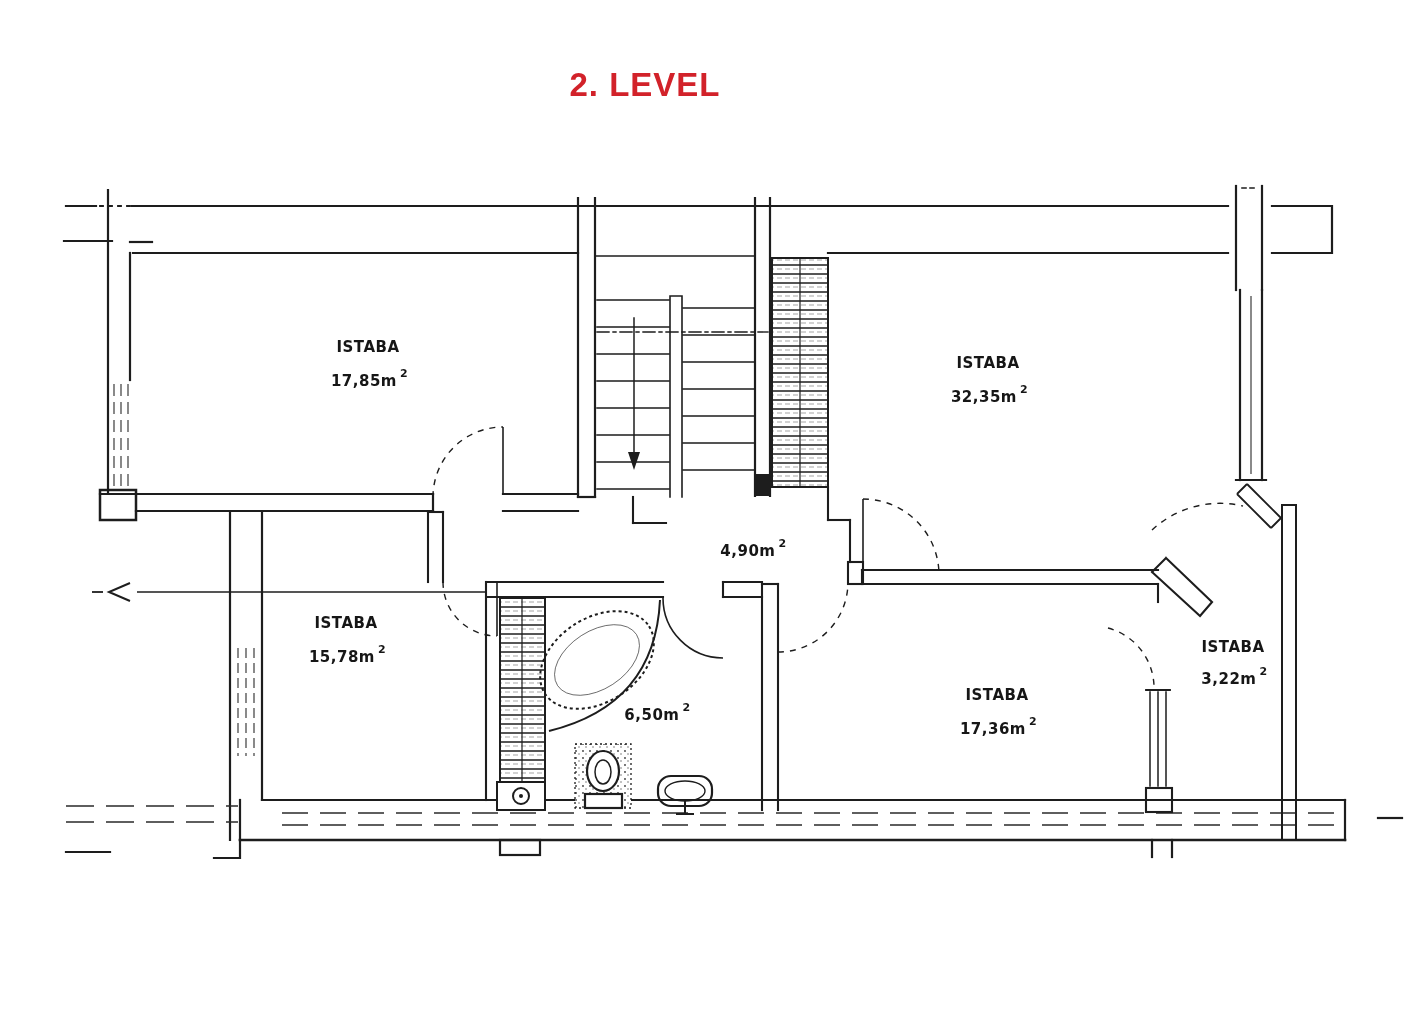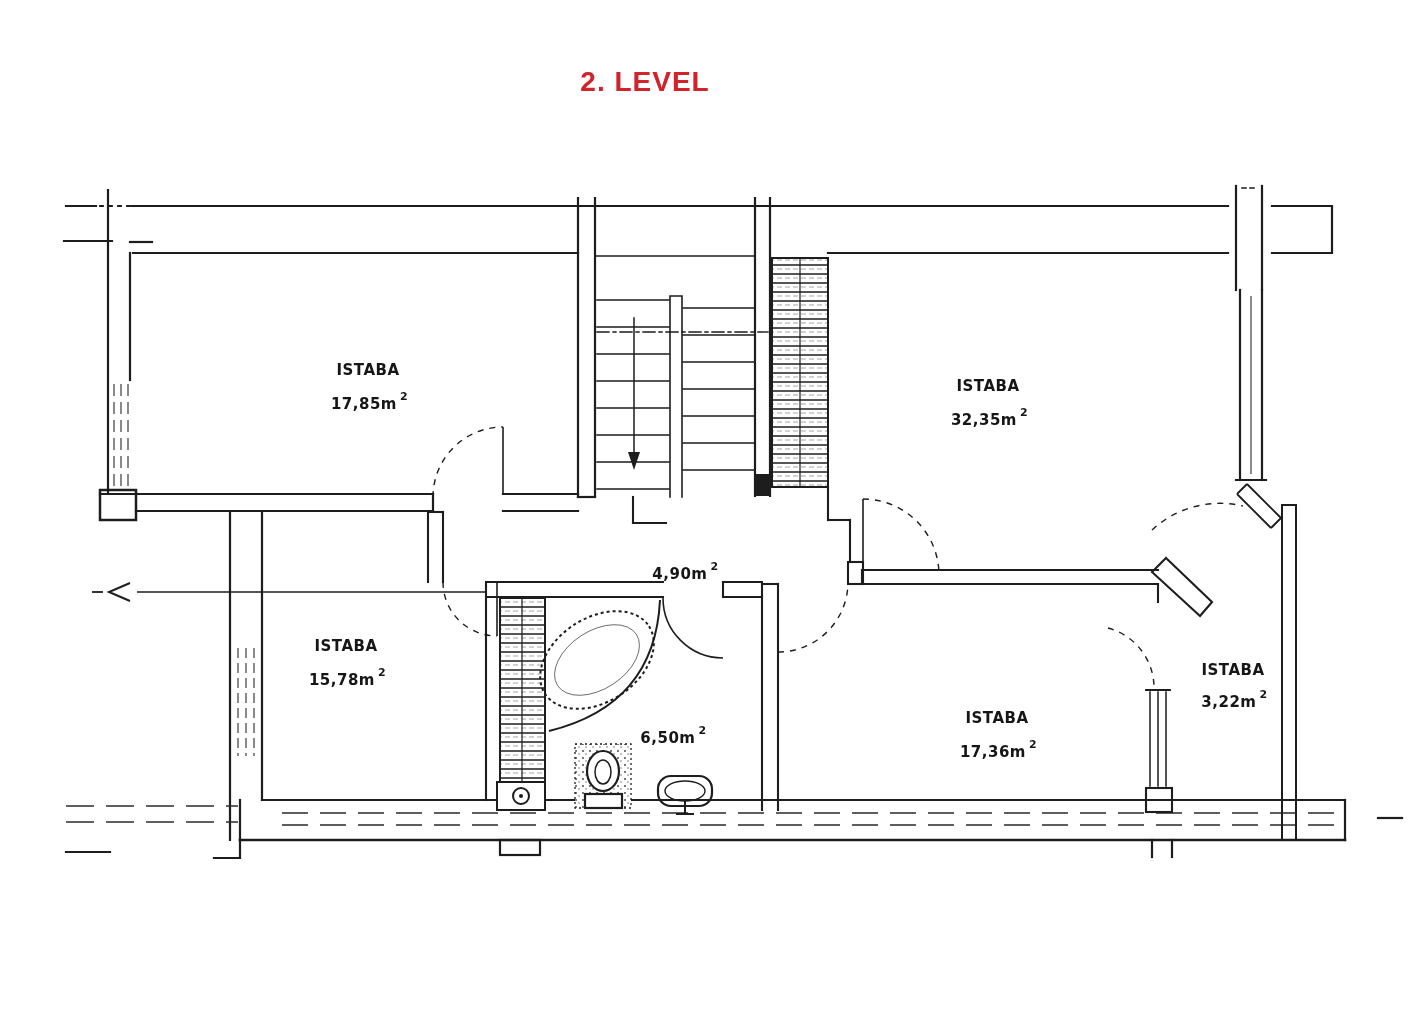--- a/index.html
+++ b/index.html
@@ -1,24 +1,24 @@
 <!DOCTYPE html>
 <html><head>
 <meta charset="utf-8">
 <style>
   html,body{margin:0;padding:0;background:#ffffff;}
   body{width:1408px;height:1034px;position:relative;overflow:hidden;
        font-family:"DejaVu Sans", sans-serif;}
   .page-title{position:absolute;left:645px;top:66px;transform:translateX(-50%);
-       font-family:"Liberation Sans", sans-serif;font-weight:bold;font-size:28px;
+       font-family:"Liberation Sans", sans-serif;font-weight:bold;font-size:33px;
        letter-spacing:1px;white-space:nowrap;}
   svg.plan{position:absolute;left:0;top:0;}
   .room-label{position:absolute;transform:translateX(-50%);text-align:center;
        font-weight:700;font-size:15px;letter-spacing:.5px;color:#161616;
-       line-height:30px;white-space:nowrap;margin-top:23px;}
+       line-height:30px;white-space:nowrap;}
   .room-label .ln{display:block;}
   .room-label sup{font-size:11px;position:relative;top:-3px;left:3px;}
   .single{line-height:18px;}
 </style>
 </head>
 <body>
 
 <div class="page-title" style="color: rgb(210, 34, 42);">2. LEVEL</div>
 
 <svg class="plan" width="1408" height="1034" viewBox="0 0 1408 1034">
@@ -221,30 +221,30 @@
 <div class="room-label" style="left:368px;top:332px">
   <span class="ln">ISTABA</span>
   <span class="ln"><span>17,85m</span><sup>2</sup></span>
 </div>
 
 <div class="room-label" style="left:988px;top:348px">
   <span class="ln">ISTABA</span>
   <span class="ln"><span>32,35m</span><sup>2</sup></span>
 </div>
 
-<div class="room-label single" style="left:684px;top:538px">
+<div class="room-label single" style="left:752px;top:538px">
   <span>4,90m</span><sup>2</sup>
 </div>
 
 <div class="room-label" style="left:346px;top:608px">
   <span class="ln">ISTABA</span>
   <span class="ln"><span>15,78m</span><sup>2</sup></span>
 </div>
 
-<div class="room-label single" style="left:672px;top:702px">
+<div class="room-label single" style="left:656px;top:702px">
   <span>6,50m</span><sup>2</sup>
 </div>
 
 <div class="room-label" style="left:997px;top:680px">
   <span class="ln">ISTABA</span>
   <span class="ln"><span>17,36m</span><sup>2</sup></span>
 </div>
 
 <div class="room-label" style="left:1233px;top:634px;line-height:27px">
   <span class="ln">ISTABA</span>

